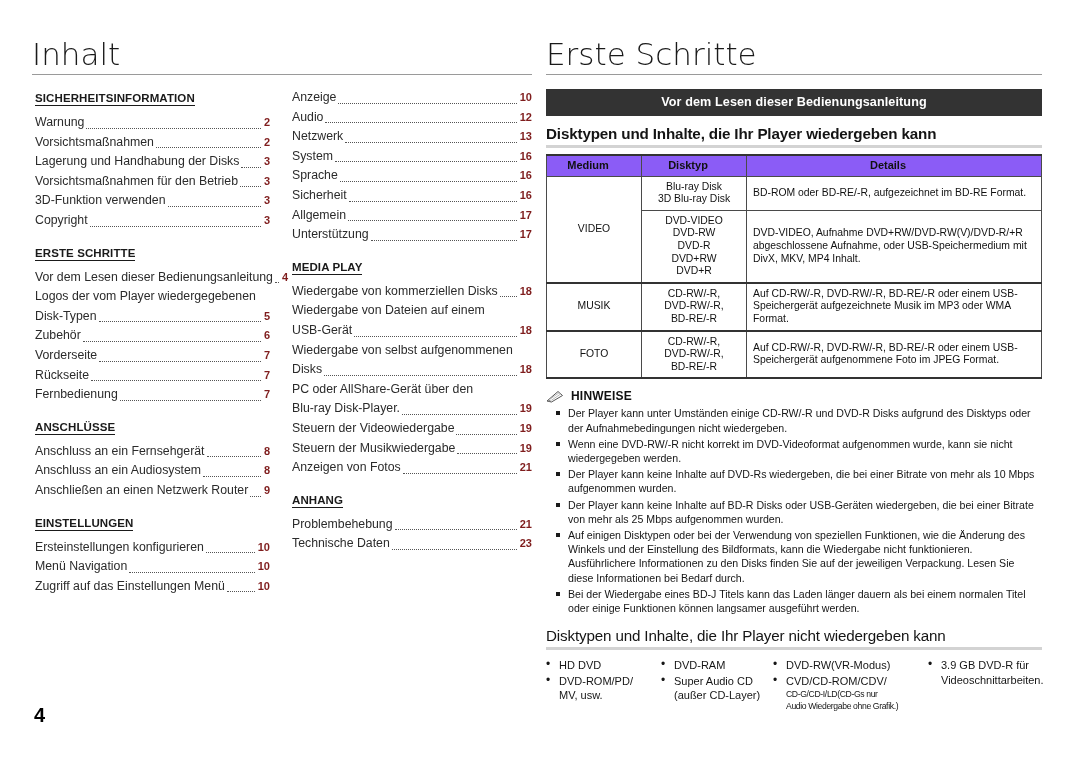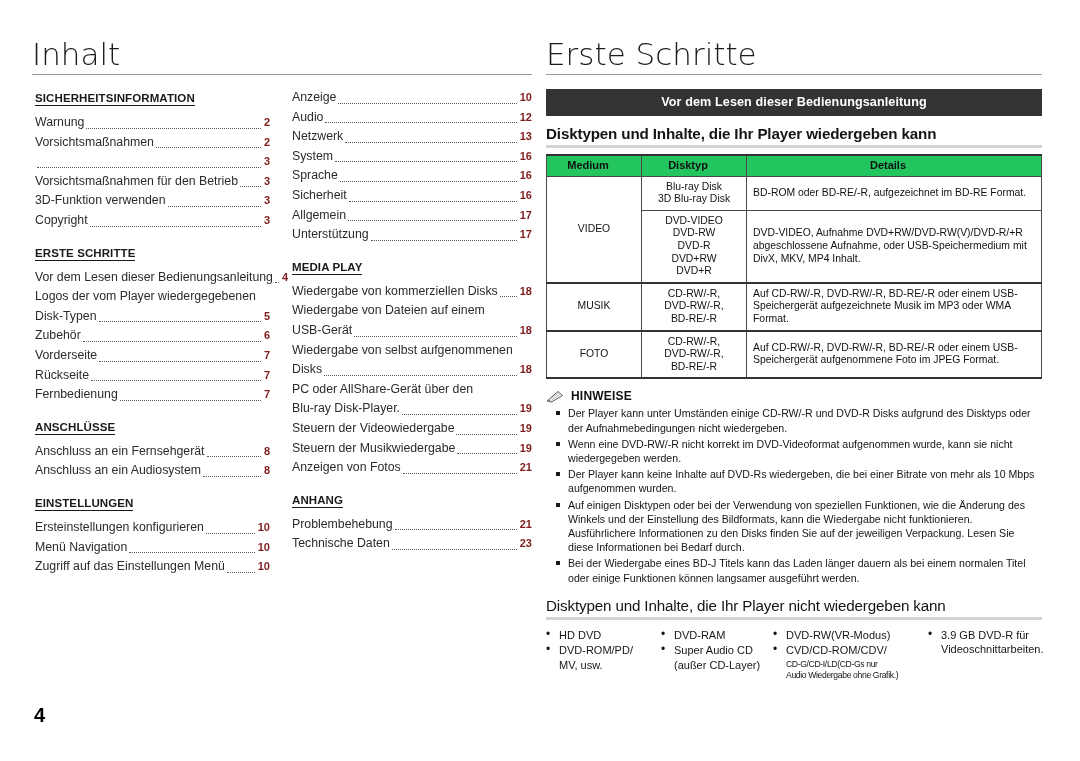--- a/index.html
+++ b/index.html
@@ -109,21 +109,21 @@
     table-layout: fixed;
   }
   table.disk th, table.disk td {
     border: 1px solid #4a4a4a;
     font-size: 10.4px;
     color: #111;
     vertical-align: middle;
     line-height: 12.6px;
   }
   table.disk th {
-    background: #22c55e;
+    background: #8b5cf6;
     font-weight: bold;
     font-size: 11px;
     text-align: center;
     padding: 3px 12px 4px 0;
   }
   table.disk td.ctr { text-align: center; padding: 4px 3px; }
   table.disk td.det { text-align: left; padding: 4px 6px; }
   .thick-top { border-top: 2px solid #333 !important; }
   .thick-bot { border-bottom: 2px solid #333 !important; }
 
@@ -222,20 +222,21 @@
         <span class="label">Warnung</span>
         <span class="leader"></span>
         <span class="pg">2</span>
       </div>
       <div class="toc-entry">
         <span class="label">Vorsichtsmaßnahmen</span>
         <span class="leader"></span>
         <span class="pg">2</span>
       </div>
       <div class="toc-entry">
+        <span class="label">Lagerung und Handhabung der Disks</span>
         <span class="leader"></span>
         <span class="pg">3</span>
       </div>
       <div class="toc-entry">
         <span class="label">Vorsichtsmaßnahmen für den Betrieb</span>
         <span class="leader"></span>
         <span class="pg">3</span>
       </div>
       <div class="toc-entry">
         <span class="label">3D-Funktion verwenden</span>
@@ -292,20 +293,25 @@
       <div class="sec-head">ANSCHLÜSSE</div>
       <div class="toc-entry">
         <span class="label">Anschluss an ein Fernsehgerät</span>
         <span class="leader"></span>
         <span class="pg">8</span>
       </div>
       <div class="toc-entry">
         <span class="label">Anschluss an ein Audiosystem</span>
         <span class="leader"></span>
         <span class="pg">8</span>
+      </div>
+      <div class="toc-entry">
+        <span class="label">Anschließen an einen Netzwerk Router</span>
+        <span class="leader"></span>
+        <span class="pg">9</span>
       </div>
     </div>
 
     <div class="toc-group">
       <div class="sec-head">EINSTELLUNGEN</div>
       <div class="toc-entry">
         <span class="label">Ersteinstellungen konfigurieren</span>
         <span class="leader"></span>
         <span class="pg">10</span>
       </div>
@@ -500,20 +506,21 @@
             <path d="M4 9.2 L13.3 2.6" stroke="#aaa" stroke-width="0.8" fill="none"></path>
             <path d="M5.3 10.4 L14.6 4" stroke="#aaa" stroke-width="0.8" fill="none"></path>
           </svg>
         </span>
         <span>HINWEISE</span>
       </div>
       <ul class="note-list">
         <li>Der Player kann unter Umständen einige CD-RW/-R und DVD-R Disks aufgrund des Disktyps oder der Aufnahmebedingungen nicht wiedergeben.</li>
         <li>Wenn eine DVD-RW/-R nicht korrekt im DVD-Videoformat aufgenommen wurde, kann sie nicht wiedergegeben werden.</li>
         <li>Der Player kann keine Inhalte auf DVD-Rs wiedergeben, die bei einer Bitrate von mehr als 10 Mbps aufgenommen wurden.</li>
+        <li>Der Player kann keine Inhalte auf BD-R Disks oder USB-Geräten wiedergeben, die bei einer Bitrate von mehr als 25 Mbps aufgenommen wurden.</li>
         <li>Auf einigen Disktypen oder bei der Verwendung von speziellen Funktionen, wie die Änderung des Winkels und der Einstellung des Bildformats, kann die Wiedergabe nicht funktionieren. Ausführlichere Informationen zu den Disks finden Sie auf der jeweiligen Verpackung. Lesen Sie diese Informationen bei Bedarf durch.</li>
         <li>Bei der Wiedergabe eines BD-J Titels kann das Laden länger dauern als bei einem normalen Titel oder einige Funktionen können langsamer ausgeführt werden.</li>
       </ul>
     </div>
 
     <div style="margin-top:12px;">
       <div class="nonplay-title">Disktypen und Inhalte, die Ihr Player nicht wiedergeben kann</div>
       <div class="nonplay-rule"></div>
 
       <div class="np-cols">

